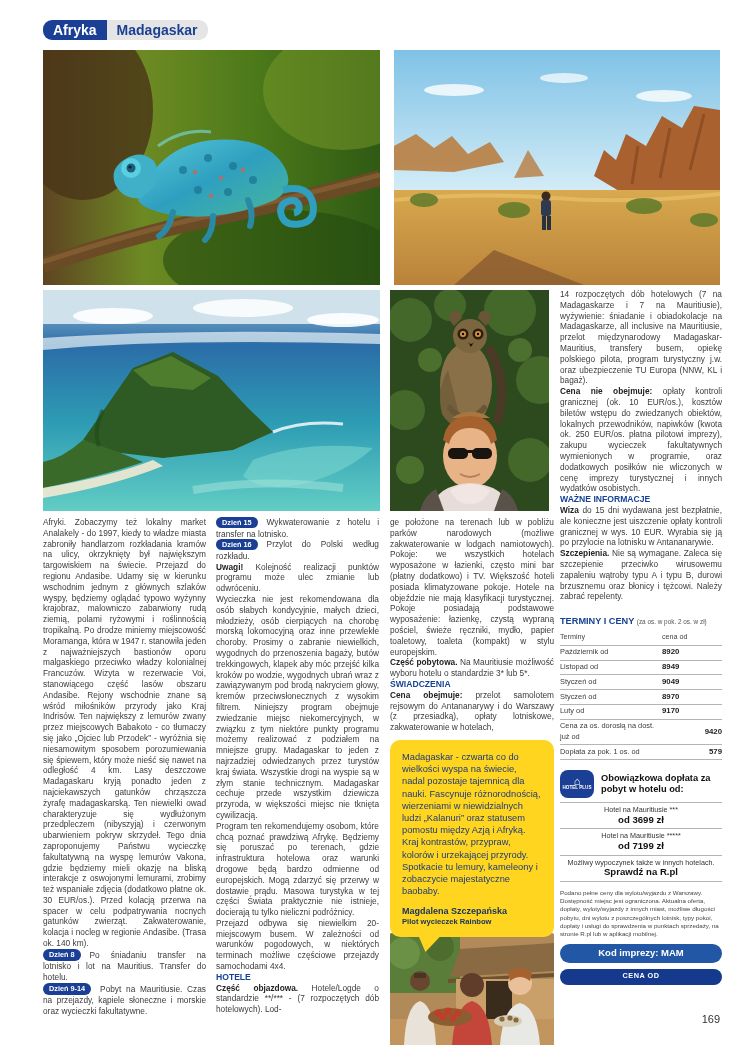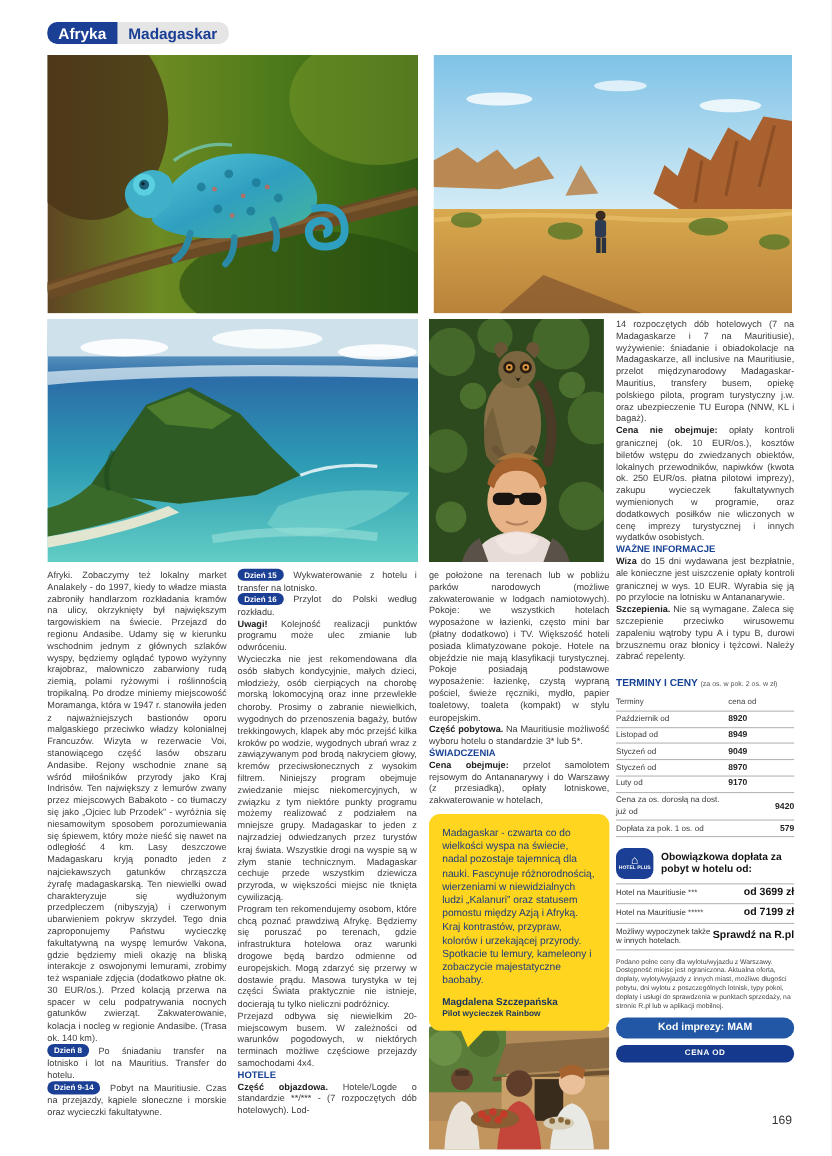--- a/index.html
+++ b/index.html
@@ -43,21 +43,21 @@
   .terms tr.extra td.val{text-align:right;width:34px;}
   
   .hotelplus{margin-top:10px;text-align:left;}
   .hp-head{display:flex;align-items:center;gap:7px;margin-bottom:4px;}
   .hp-icon{width:34px;height:28px;background:#1b3f94;border-radius:8px;color:#fff;
            display:flex;flex-direction:column;align-items:center;justify-content:center;flex:0 0 auto;}
   .hp-icon .roof{font-size:11px;line-height:9px;}
   .hp-icon .hp-label{font-size:4.6px;font-weight:bold;line-height:4.8px;text-align:center;}
   .hp-title{font-size:9.3px;font-weight:bold;color:#111;line-height:11.5px;}
   .hp-row{display:flex;justify-content:space-between;align-items:center;
-          border-top:0.5px solid #b5b5b5;padding:3px 0;}
+          border-top:0.5px solid #b5b5b5;padding:3px 0;flex-direction:column;}
   .hp-row .lbl{font-size:7.2px;line-height:8.6px;color:#333;}
   .hp-row .val{font-size:9.6px;font-weight:bold;color:#111;white-space:nowrap;}
   .hp-row:last-child{border-bottom:0.5px solid #b5b5b5;}
   
   .fineprint{font-size:6.2px;line-height:8.1px;color:#444;margin-top:7px;text-align:left;}
   
   .btn-big{margin-top:8px;background:#2257a5;border-radius:13px;color:#fff;font-weight:bold;
            font-size:14px;text-align:center;padding:6px 0;cursor:pointer;}
   .btn-small{margin-top:6px;background:#2257a5;border-radius:11px;color:#fff;font-weight:bold;
              font-size:9.5px;text-align:center;padding:4px 4px;cursor:pointer;}

